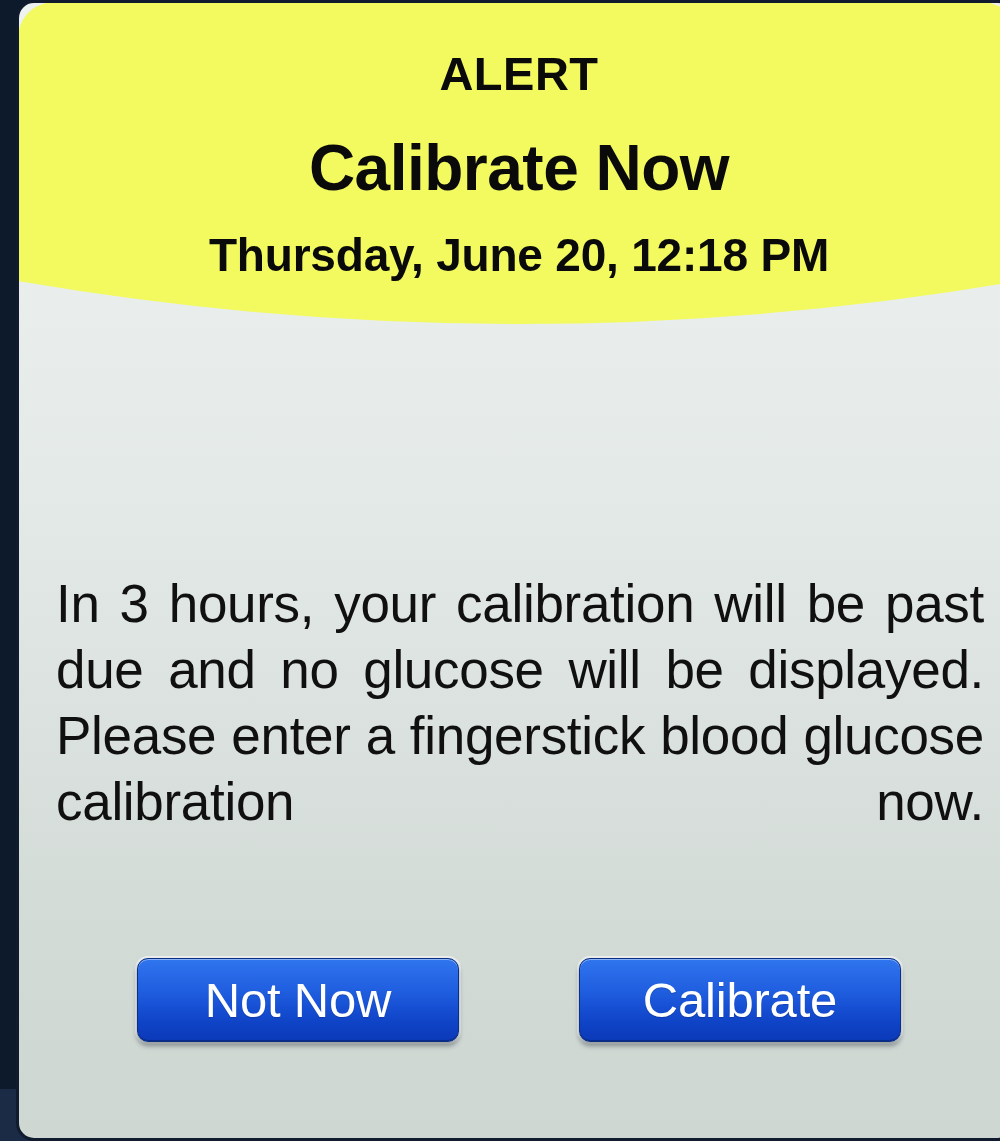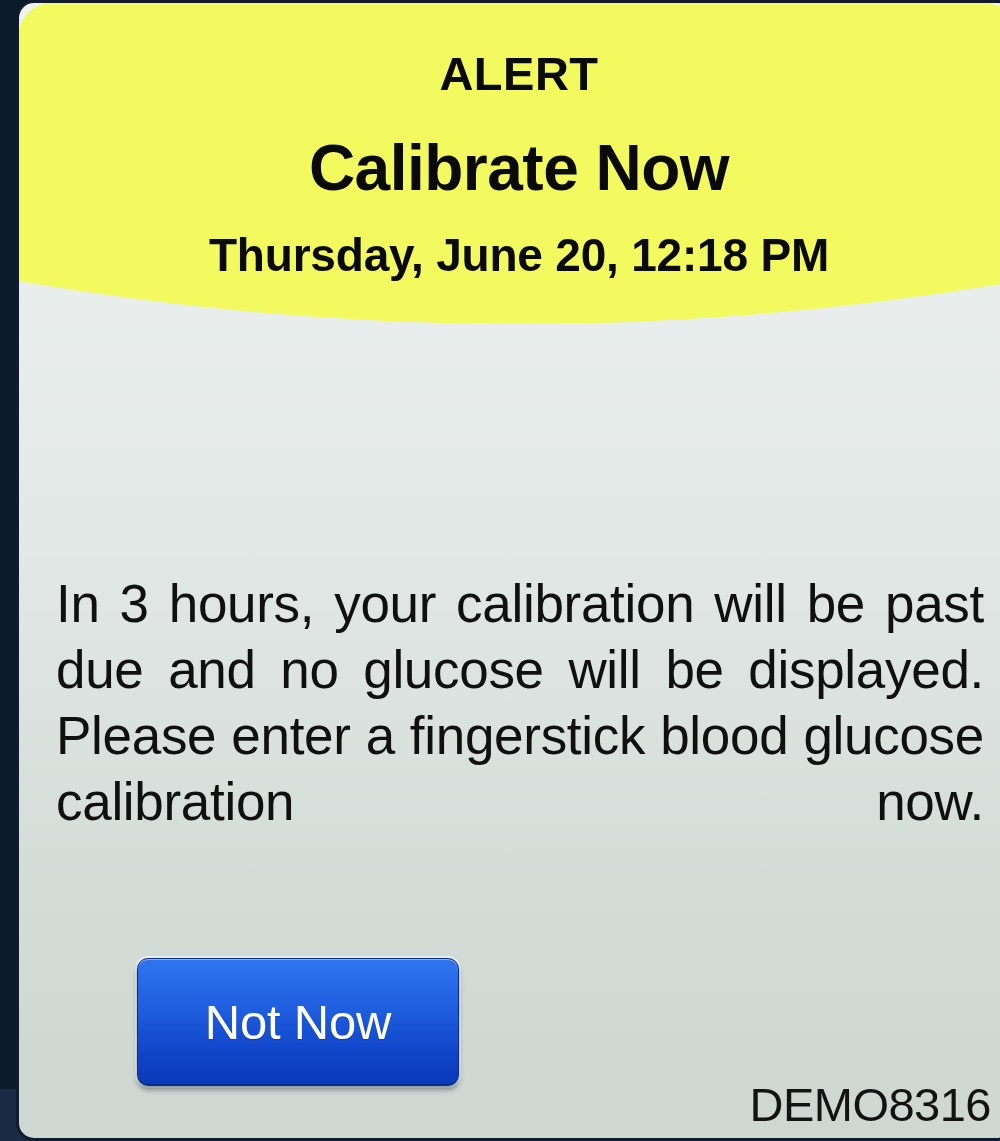--- a/index.html
+++ b/index.html
@@ -118,21 +118,21 @@
     left: 0;
     top: 955px;
     width: 1000px;
     height: 112px;
     z-index: 4;
   }
 
   .dialog-button {
     position: absolute;
     top: 0;
-    height: 128px;
+    height: 84px;
     border-radius: 11px;
     border: 1px solid #0c2f86;
     background: linear-gradient(180deg,
        #2f76ee 0%,
        #2a6ce9 14%,
        #205fe0 38%,
        #1750d4 58%,
        #0f43c6 78%,
        #0b39b8 100%);
     box-shadow:
@@ -193,17 +193,17 @@
     <div class="hdr-title">Calibrate Now</div>
     <div class="hdr-timestamp">Thursday, June 20, 12:18 PM</div>
   </div>
 
   <div id="alert-body">
     <div id="alert-body-text">In 3 hours, your calibration will be past due and no glucose will be displayed. Please enter a fingerstick blood glucose calibration now.</div>
   </div>
 
   <div id="button-row">
     <div class="dialog-button" id="button-not-now">Not Now</div>
-  </div>
-
-  <div id="demo-serial">DEMO8316</div>
+    <div class="dialog-button" id="button-calibrate">Calibrate</div>
+  </div>
+
 
 </div>
 
 </body></html>

